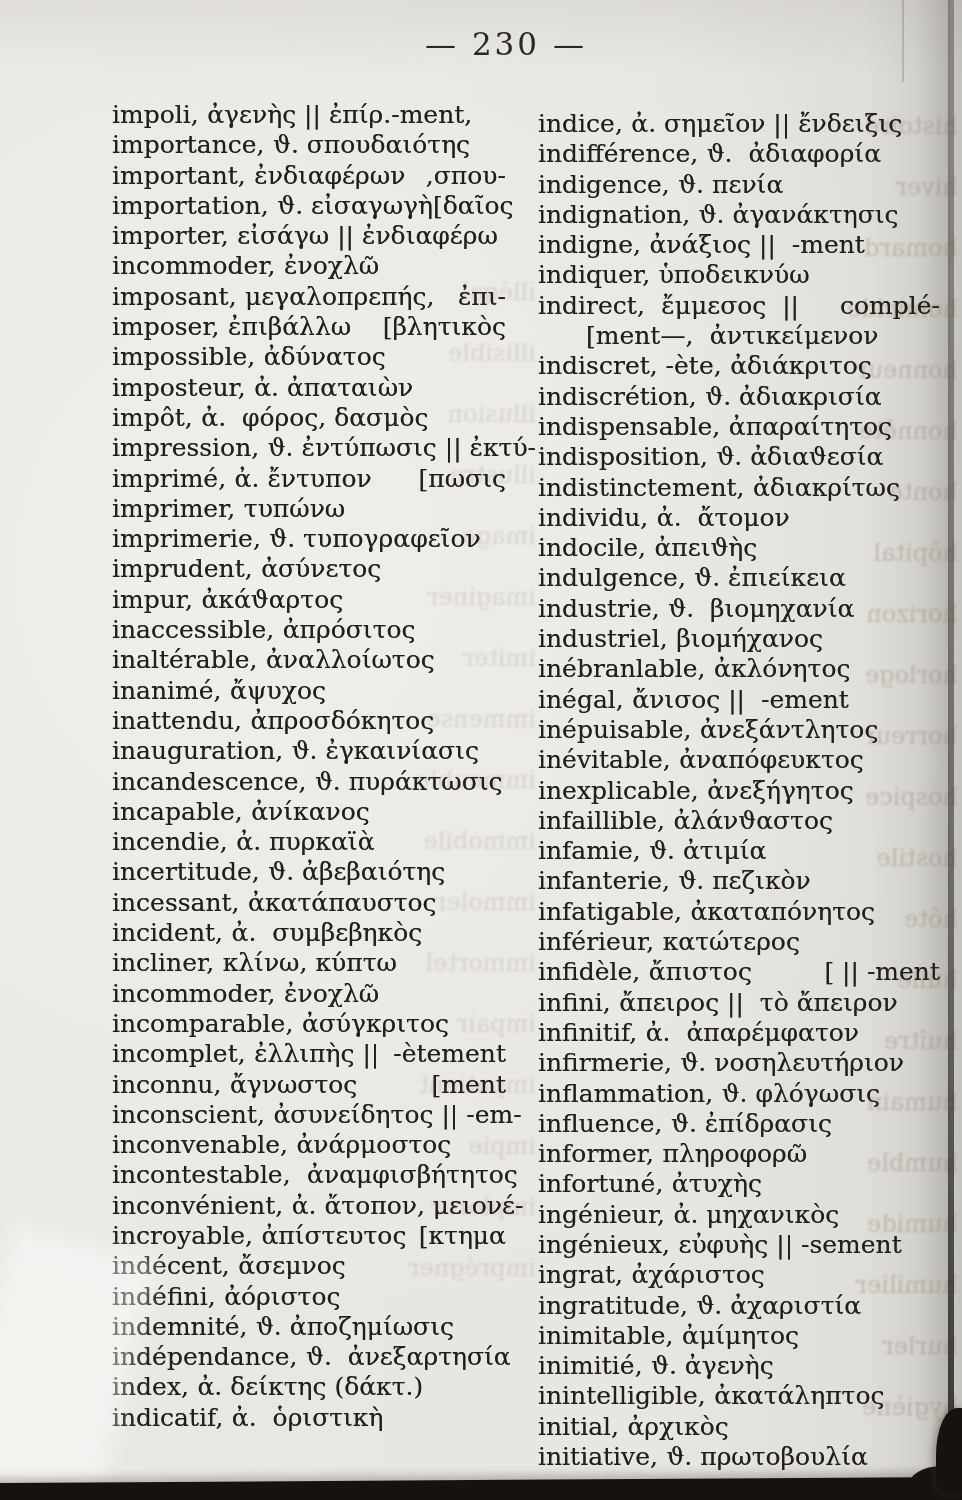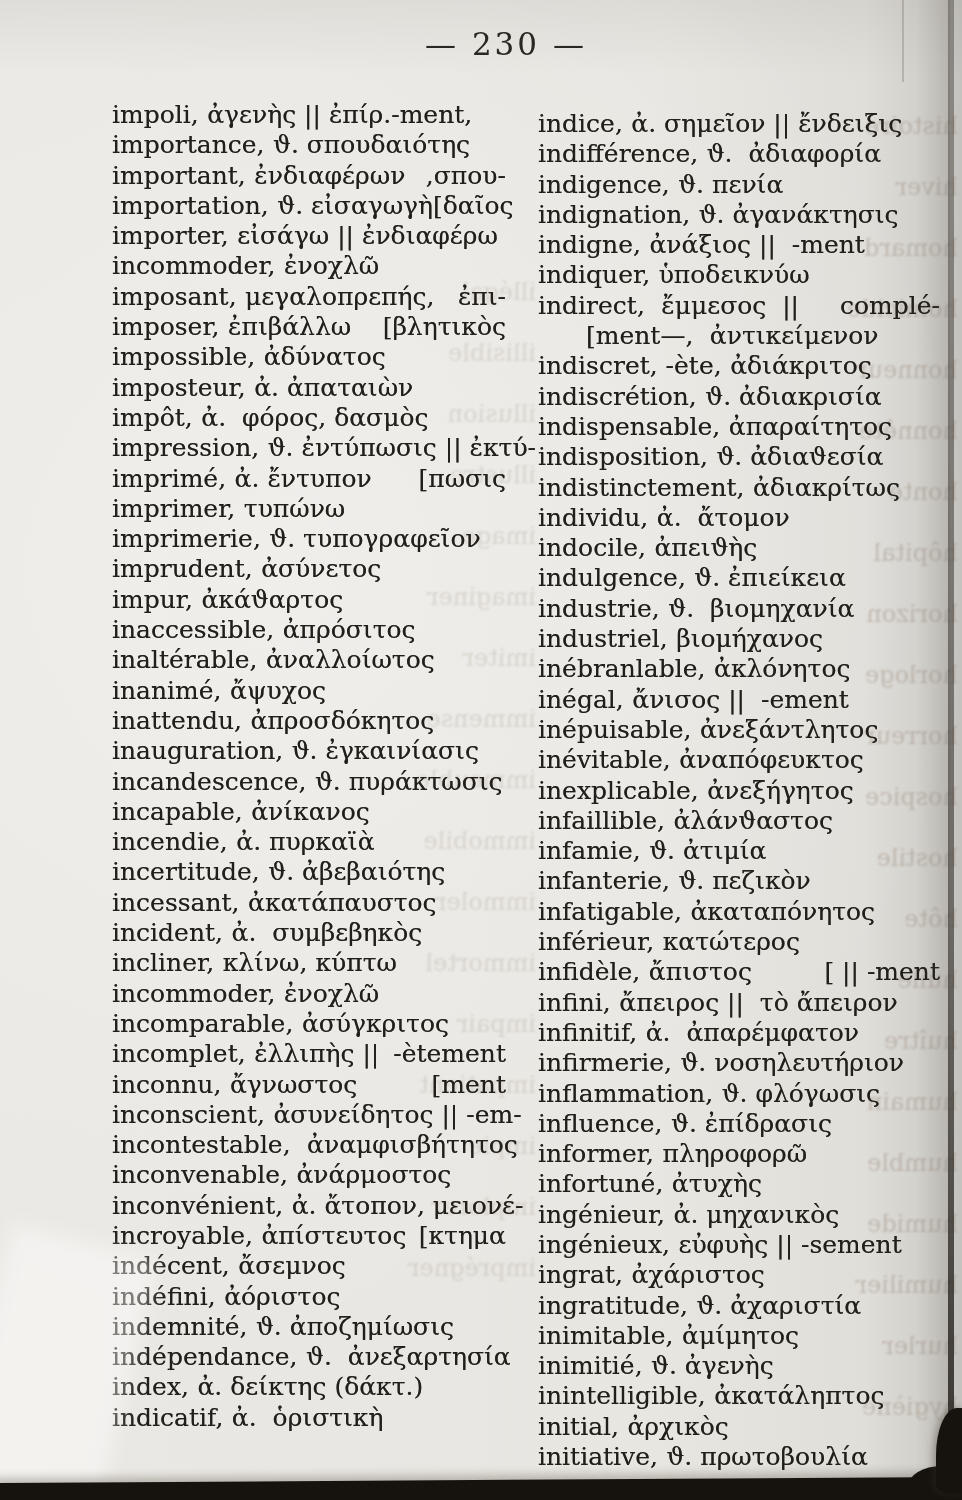--- a/index.html
+++ b/index.html
@@ -171,22 +171,22 @@
       <div class="entry"><span class="hw">incendie,</span><span class="gr">ἀ. πυρκαϊὰ</span></div>
       <div class="entry"><span class="hw">incertitude,</span><span class="gr">ϑ. ἀβεβαιότης</span></div>
       <div class="entry"><span class="hw">incessant,</span><span class="gr">ἀκατάπαυστος</span></div>
       <div class="entry"><span class="hw">incident,</span><span class="gr">ἀ.  συμβεβηκὸς</span></div>
       <div class="entry"><span class="hw">incliner,</span><span class="gr">κλίνω, κύπτω</span></div>
       <div class="entry"><span class="hw">incommoder,</span><span class="gr">ἐνοχλῶ</span></div>
       <div class="entry"><span class="hw">incomparable,</span><span class="gr">ἀσύγκριτος</span></div>
       <div class="entry"><span class="hw">incomplet,</span><span class="gr">ἐλλιπὴς ||</span><span class="tail">-ètement</span></div>
       <div class="entry"><span class="hw">inconnu,</span><span class="gr">ἄγνωστος</span><span class="tail">[ment</span></div>
       <div class="entry"><span class="hw">inconscient,</span><span class="gr">ἀσυνείδητος || -em-</span></div>
+      <div class="entry"><span class="hw">inconvenable,</span><span class="gr">ἀνάρμοστος</span></div>
       <div class="entry"><span class="hw">incontestable,</span><span class="gr"> ἀναμφισβήτητος</span></div>
-      <div class="entry"><span class="hw">inconvenable,</span><span class="gr">ἀνάρμοστος</span></div>
       <div class="entry"><span class="hw">inconvénient,</span><span class="gr">ἀ. ἄτοπον, μειονέ-</span></div>
       <div class="entry"><span class="hw">incroyable,</span><span class="gr">ἀπίστευτος</span><span class="tail">[κτημα</span></div>
       <div class="entry"><span class="hw">indécent,</span><span class="gr">ἄσεμνος</span></div>
       <div class="entry"><span class="hw">indéfini,</span><span class="gr">ἀόριστος</span></div>
       <div class="entry"><span class="hw">indemnité,</span><span class="gr">ϑ. ἀποζημίωσις</span></div>
       <div class="entry"><span class="hw">indépendance,</span><span class="gr">ϑ.  ἀνεξαρτησία</span></div>
       <div class="entry"><span class="hw">index,</span><span class="gr">ἀ. δείκτης (δάκτ.)</span></div>
       <div class="entry"><span class="hw">indicatif,</span><span class="gr">ἀ.  ὁριστικὴ</span></div>
     </div>
   <div class="col col-right">

